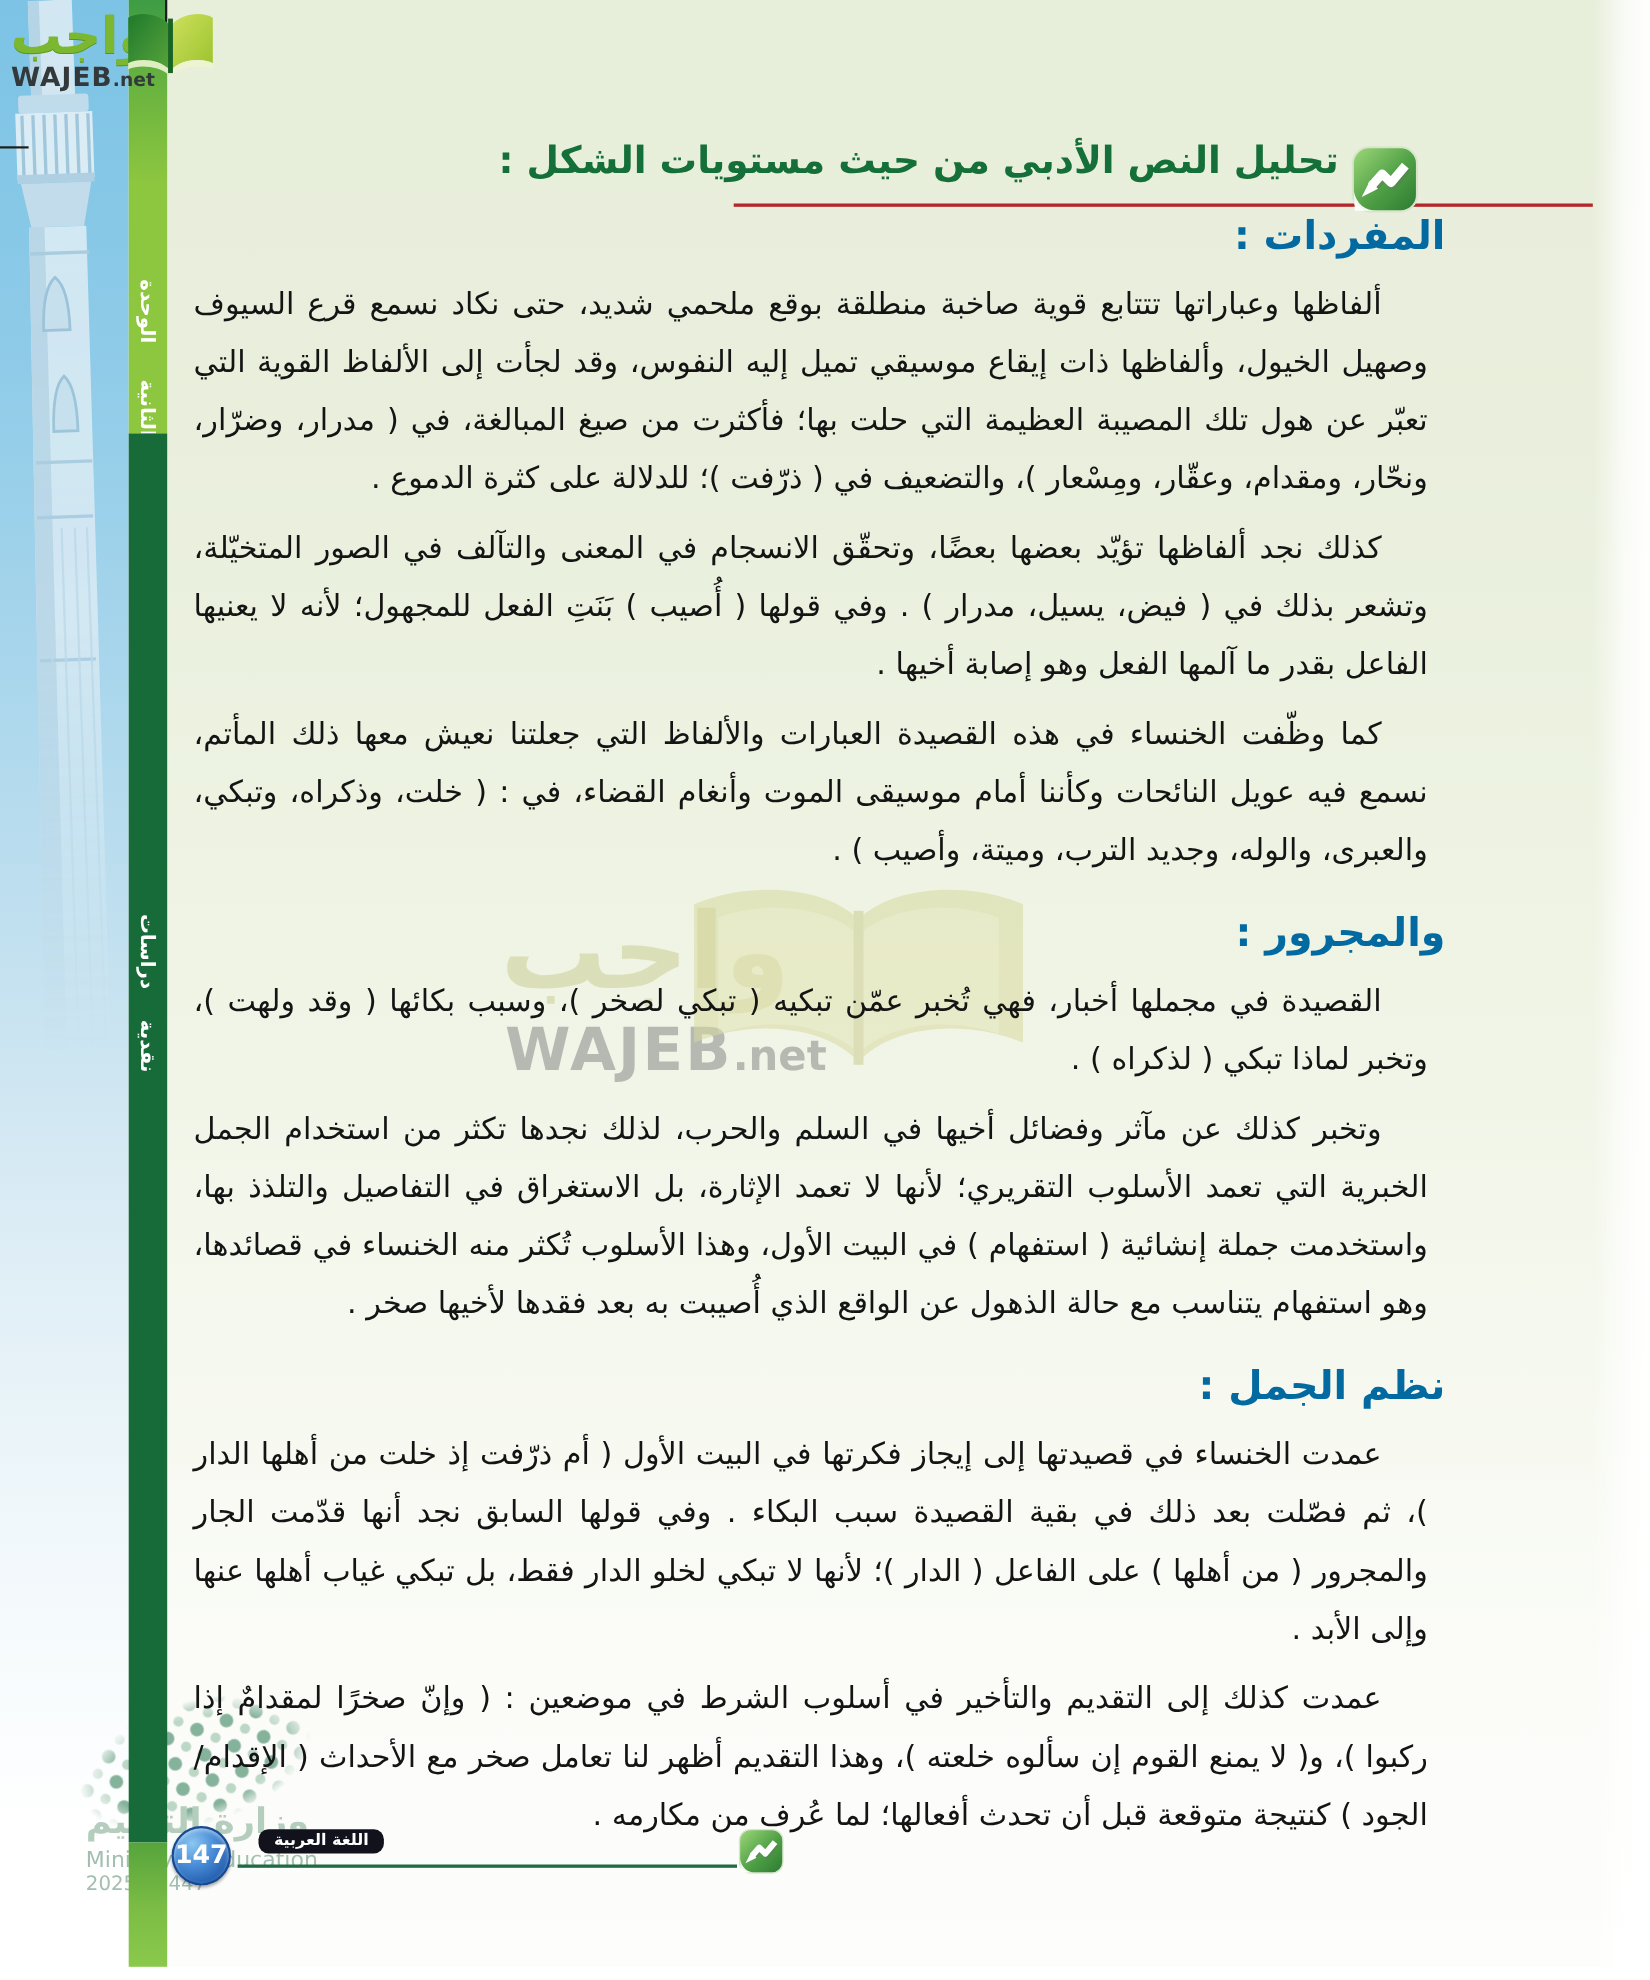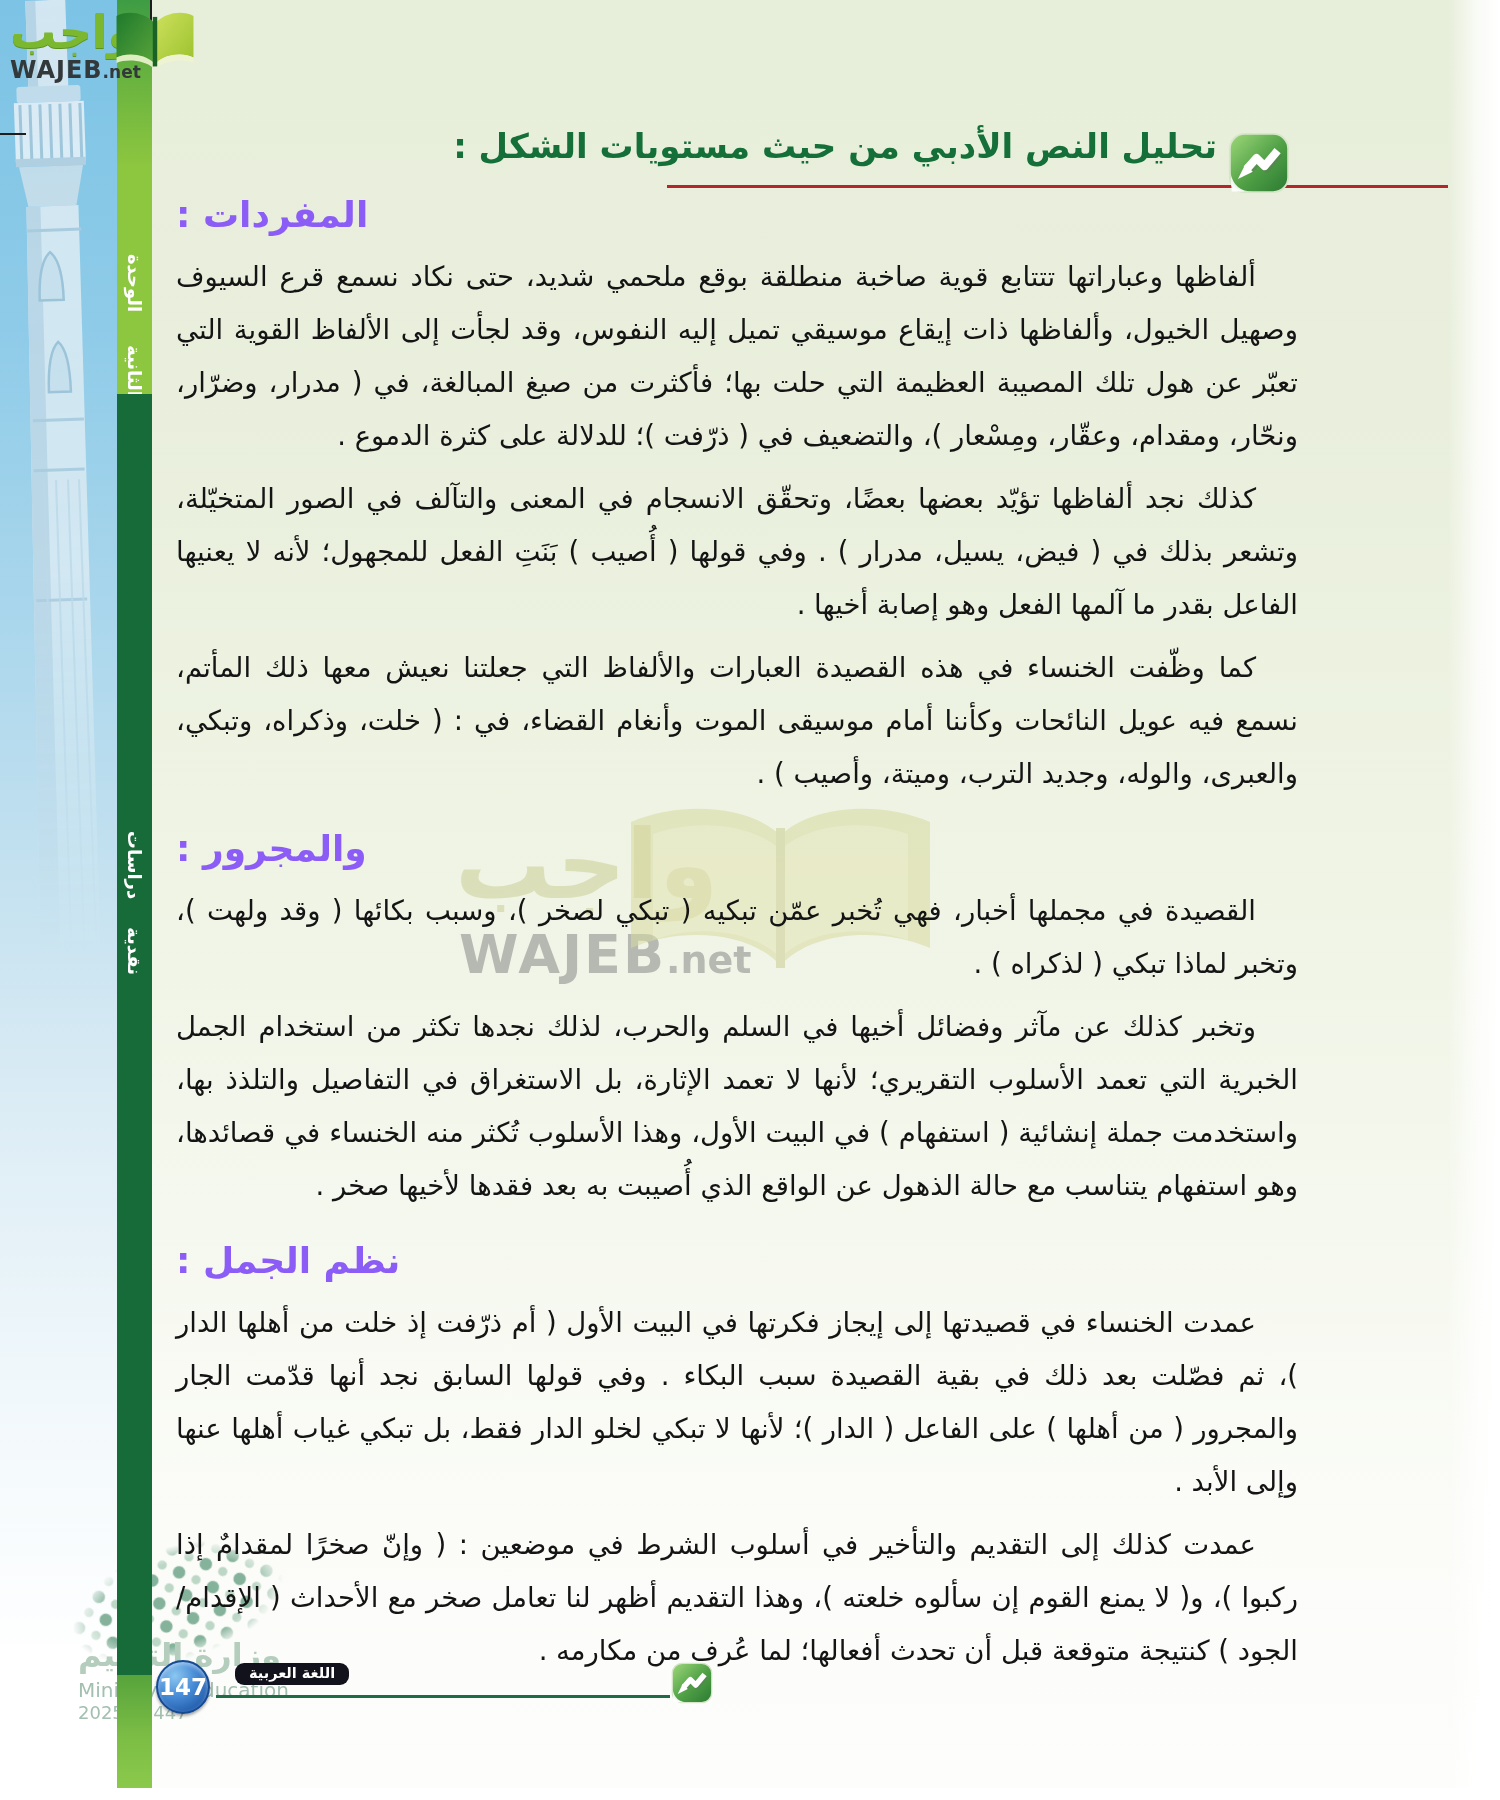--- a/index.html
+++ b/index.html
@@ -57,22 +57,22 @@
   }
   .title-rule{position:absolute;left:667px;top:185px;width:781px;height:3px;background:#b3272a;z-index:3;}
   .title-icon{position:absolute;left:1228px;top:132px;width:62px;height:62px;z-index:4;}
   
   .content{
     position:absolute;right:186px;left:176px;top:192px;z-index:4;
     direction:rtl;text-align:justify;color:#141414;
     font-size:27.5px;line-height:53px;
   }
   .content h2{
-    font-size:36px;line-height:46px;color:#8b5cf6;margin:0 0 12px 0;
-    text-align:left;font-weight:bold;
+    font-size:36px;line-height:46px;color:#0369a1;margin:0 0 12px 0;
+    text-align:right;font-weight:bold;
   }
   .content h2.spaced{margin-top:26px;}
   .content p{margin:0 16px 10px 0;text-indent:42px;}
   
   .watermark{position:absolute;left:455px;top:795px;width:560px;height:210px;z-index:1;}
   .wm-ar{
     position:absolute;left:0;top:22px;font-size:96px;font-weight:bold;
     color:#c9cc8e;opacity:.5;line-height:96px;
   }
   .wm-site{position:absolute;left:4px;top:128px;font-weight:bold;color:#909290;opacity:.6;}

